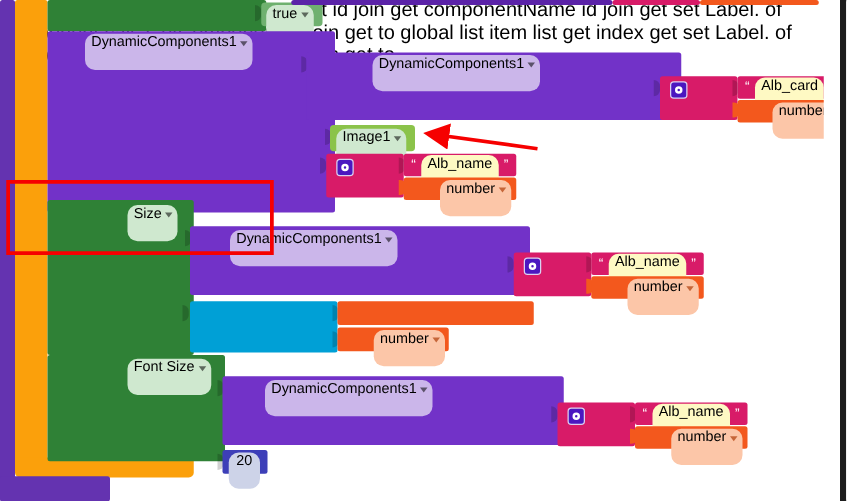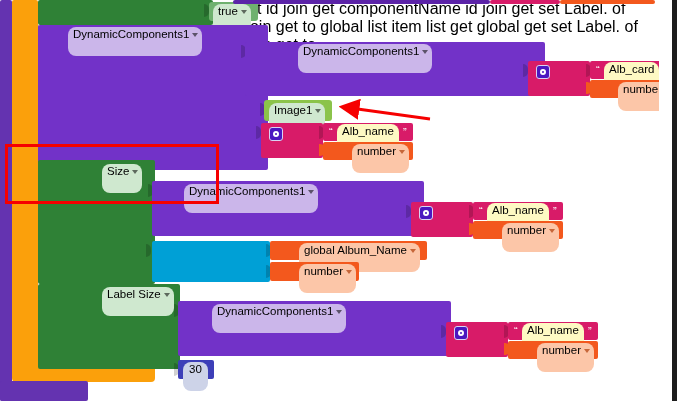--- a/index.html
+++ b/index.html
@@ -242,32 +242,31 @@
   <div class="chip chip-orange" style="left:502px; top:223px;">number</div>
 
   
   <span class="lbl" style="left:129px; top:248px;">to</span>
   <div class="socket" style="left:146px; top:244px;"></div>
   <div class="blk c-blue" style="left:152px; top:241px; width:118px; height:41px;"></div>
   <span class="lbl" style="left:159px; top:247px;">global list item  list</span>
   <div class="socket" style="left:266px; top:244px;"></div>
   <div class="blk c-orng2" style="left:270px; top:241px; width:157px; height:19px;"></div>
   <span class="lbl" style="left:277px; top:246px;">get</span>
-  <div class="chip chip-orange" style="left:299px; top:243px;">global Album_Name</div>
-
-  <span class="lbl" style="left:227px; top:268px;">global</span>
+
+  <span class="lbl" style="left:227px; top:268px;">index</span>
   <div class="socket" style="left:266px; top:265px;"></div>
   <div class="blk c-orng2" style="left:270px; top:262px; width:89px; height:19px;"></div>
   <span class="lbl" style="left:277px; top:267px;">get</span>
   <div class="chip chip-orange" style="left:299px; top:264px;">number</div>
 
   
   <div class="blk c-green" style="left:38px; top:284px; width:142px; height:85px;"></div>
   <span class="lbl" style="left:45px; top:290px;">set Label.</span>
-  <div class="chip chip-green" style="left:102px; top:287px;">Label Size</div>
+  <div class="chip chip-green" style="left:102px; top:287px;">Font Size</div>
 
   <span class="lbl" style="left:96px; top:308px;">of component</span>
   <div class="socket" style="left:174px; top:304px;"></div>
 
   
   <div class="blk c-purple" style="left:178px; top:301px; width:273px; height:55px;"></div>
   <span class="lbl" style="left:189px; top:307px;">call</span>
   <div class="chip chip-violet" style="left:212px; top:304px;">DynamicComponents1</div>
   <span class="lbl" style="left:353px; top:307px;">.GetComponent</span>
   <span class="lbl" style="left:427px; top:329px;">id</span>
@@ -283,21 +282,21 @@
   <span class="quote" style="left:588px; top:326px;">”</span>
   <div class="plug c-orng2" style="left:504px; top:343px; height:12px;"></div>
   <div class="blk c-orng2" style="left:508px; top:341px; width:90px; height:18px;"></div>
   <span class="lbl" style="left:515px; top:345px;">get</span>
   <div class="chip chip-orange" style="left:537px; top:343px;">number</div>
 
   
   <span class="lbl" style="left:156px; top:366px;">to</span>
   <div class="socket" style="left:174px; top:363px;"></div>
   <div class="blk c-dkblue" style="left:178px; top:360px; width:36px; height:19px;"></div>
-  <div class="chip chip-grey nocaret" style="left:183px; top:362px; padding:0 6px;">30</div>
+  <div class="chip chip-grey nocaret" style="left:183px; top:362px; padding:0 6px;">20</div>
 
   
   <div id="redbox" style="left:5px; top:144px; width:214px; height:60px;"></div>
 
   <svg id="arrow" width="110" height="40" style="left:335px; top:95px;">
     <defs>
       <marker id="ah" markerWidth="7" markerHeight="7" refX="5.5" refY="3.5" orient="auto">
         <polygon points="0 0, 7 3.5, 0 7" fill="#f60000"></polygon>
       </marker>
     </defs>

